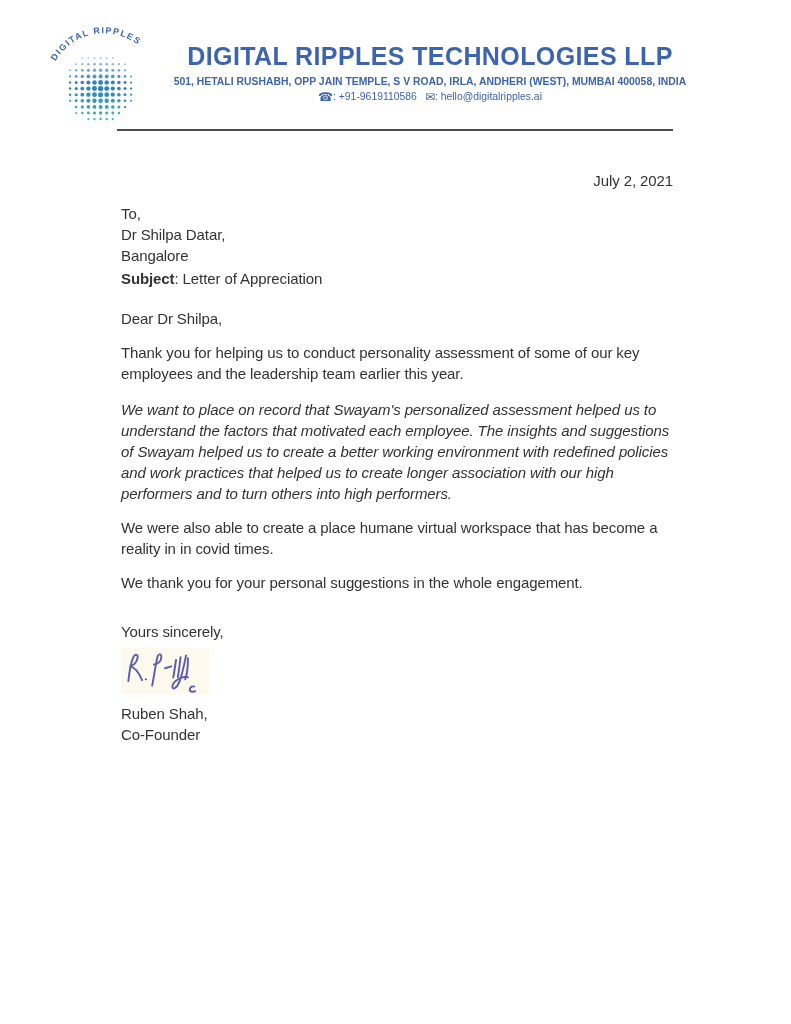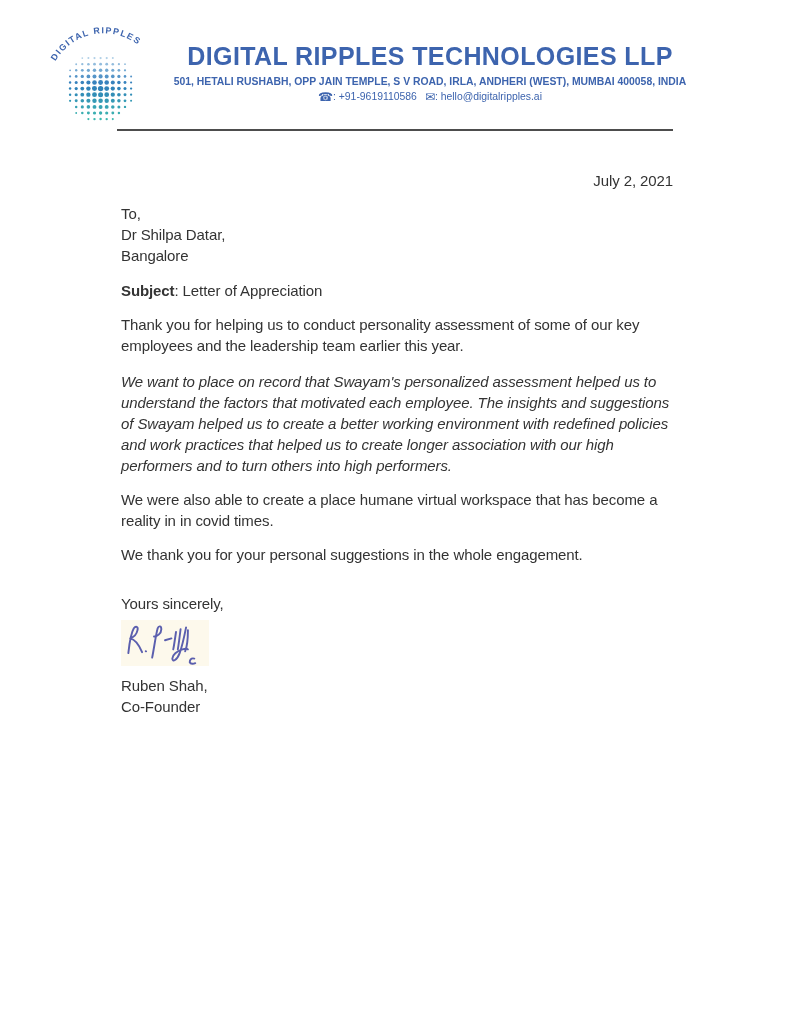--- a/index.html
+++ b/index.html
@@ -33,21 +33,21 @@
   .contact .icon{font-size:12px;vertical-align:-1px;}
   .contact .gap{display:inline-block;width:8px;}
   .divider{position:absolute;left:117px;top:129px;width:556px;height:2px;background:var(--divider);}
   
   .letter{
     position:absolute;left:121px;top:170px;width:552px;
     font-size:15px;line-height:21px;letter-spacing:-0.1px;
   }
   .date{text-align:right;}
   .recipient{margin-top:12px;}
-  .subject{margin-top:14px;}
+  .subject{margin-top:2px;}
   .subject .bold{font-weight:bold;}
   .salutation{margin-top:19px;}
   .para{margin:13px 0 0 0;}
   .para.first{margin-top:13px;}
   .para.p2{margin-top:15px;font-style:italic;}
   .closing{margin-top:28px;}
   .sig-wrap{
     margin-top:6px;width:88px;height:46px;
     background:var(--signature-bg);
     display:flex;align-items:center;justify-content:center;
@@ -191,20 +191,21 @@
     <div class="date">July 2, 2021</div>
 
     <div class="recipient">
       <div>To,</div>
       <div>Dr Shilpa Datar,</div>
       <div>Bangalore</div>
     </div>
 
     <div class="subject"><span class="bold">Subject</span><span>: Letter of Appreciation</span></div>
 
+    <div class="salutation">Dear Dr Shilpa,</div>
 
     <p class="para first">Thank you for helping us to conduct personality assessment of some of our key employees and the leadership team earlier this year.</p>
     <p class="para p2">We want to place on record that Swayam's personalized assessment helped us to understand the factors that motivated each employee. The insights and suggestions of Swayam helped us to create a better working environment with redefined policies and work practices that helped us to create longer association with our high performers and to turn others into high performers.</p>
     <p class="para">We were also able to create a place humane virtual workspace that has become a reality in in covid times.</p>
     <p class="para">We thank you for your personal suggestions in the whole engagement.</p>
 
     <div class="closing">Yours sincerely,</div>
 
     <div class="sig-wrap">
       <svg viewBox="0 0 90 48">

